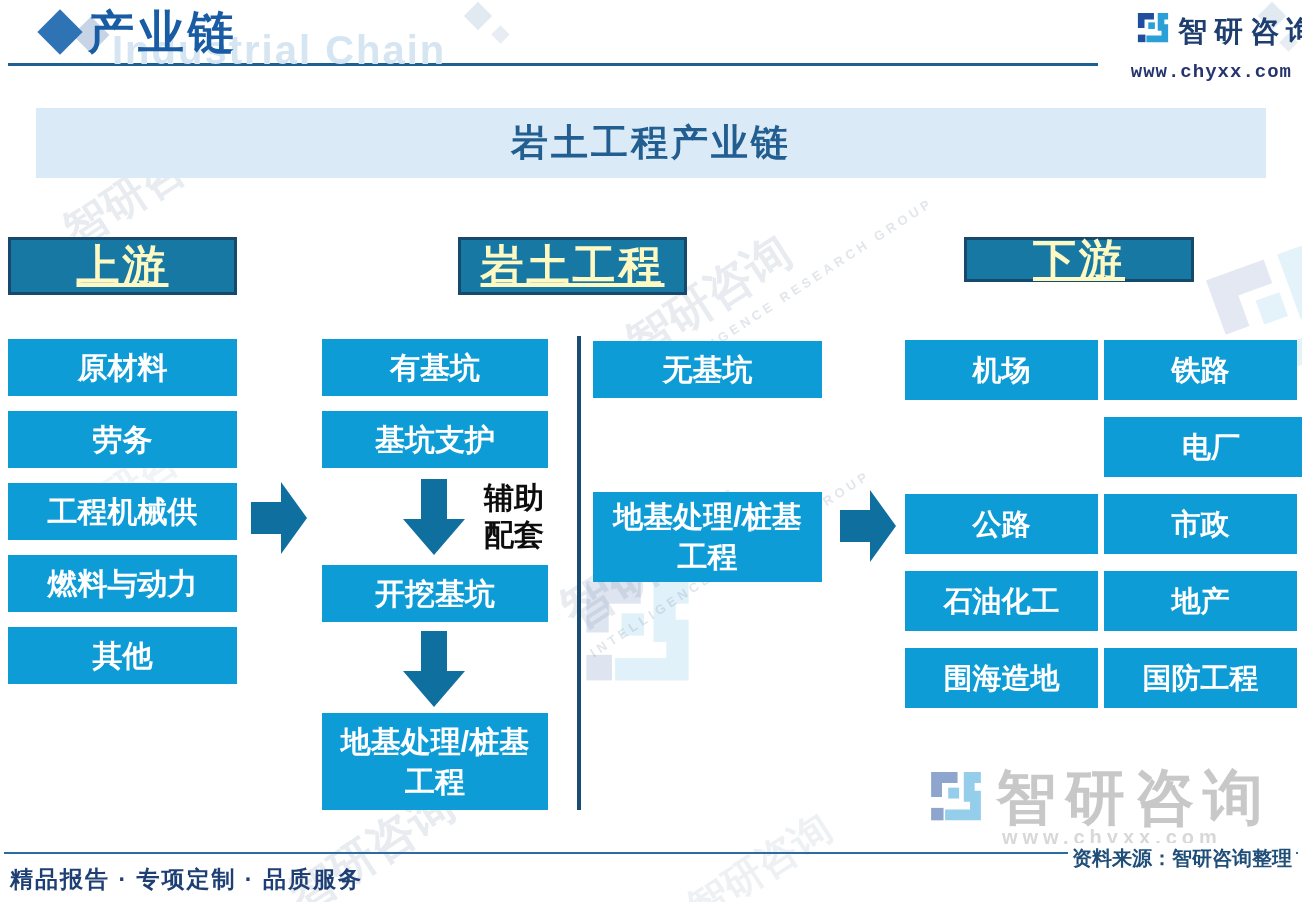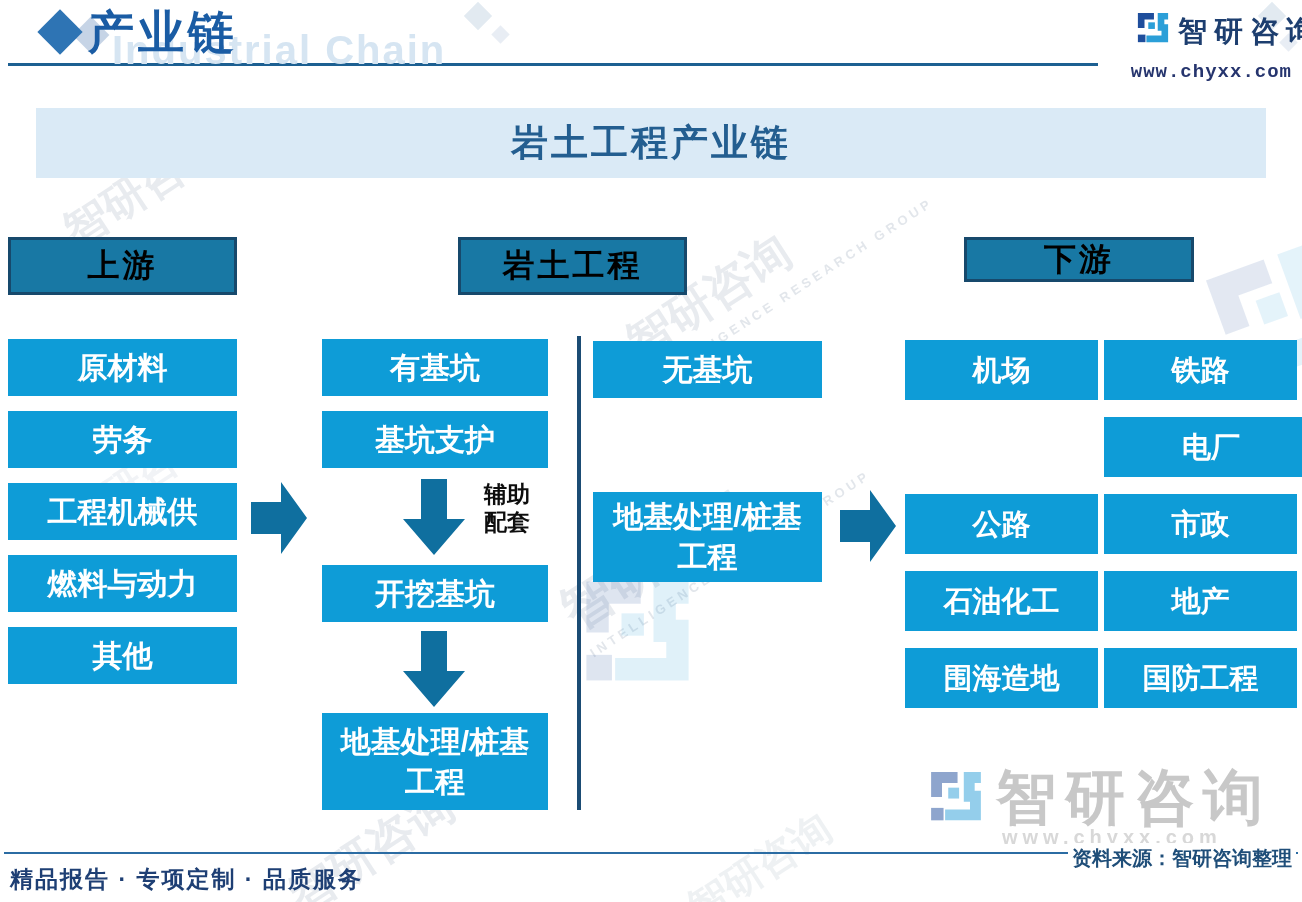--- a/index.html
+++ b/index.html
@@ -21,28 +21,28 @@
   .website { position:absolute; right:10px; top:61px; font-size:19px; font-weight:bold;
     color:#26356E; font-family:"Liberation Mono", monospace; letter-spacing:1px; }
 
   
   .title-banner { position:absolute; left:36px; top:108px; width:1230px; height:70px;
     background:#DAEAF6; color:#235E90; font-size:37px; font-weight:bold; letter-spacing:3px;
     display:flex; align-items:center; justify-content:center; z-index:2; }
 
   
   .hdr { position:absolute; background:#1878A4; border:3px solid #17496C; box-sizing:border-box;
-    color:#000000; font-weight:bold; font-size:32px; letter-spacing:3px;
-    display:flex; align-items:center; justify-content:center; z-index:2; }
+    color:#fef9c3; font-weight:bold; font-size:43px; letter-spacing:3px;
+    display:flex; align-items:center; justify-content:center; z-index:2;text-decoration:underline; }
   .item { position:absolute; background:#0E9CD7; color:#ffffff; font-weight:bold; font-size:30px;
     display:flex; align-items:center; justify-content:center; text-align:center;
     line-height:1.32; padding:0 10px; box-sizing:border-box; z-index:2; }
   .item.small { font-size:29px; }
   .divider { position:absolute; left:577px; top:336px; width:4px; height:474px; background:#1B4C74; z-index:2; }
-  .annotation { position:absolute; left:484px; top:480px; font-size:23px; font-weight:900;
+  .annotation { position:absolute; left:484px; top:480px; font-size:30px; font-weight:900;
     color:#0d0d0d; line-height:1.22; white-space:pre-line; z-index:3; }
   .arrow { position:absolute; z-index:2; }
 
   
   .footer-rule { position:absolute; left:4px; top:852px; width:1294px; height:2px; background:#2B6CA3; z-index:2; }
   .tagline { position:absolute; left:10px; top:864px; font-size:23px; font-weight:bold;
     color:#1E3F74; letter-spacing:2px; z-index:3; }
   .source { position:absolute; right:6px; top:843px; font-size:20px; font-weight:600;
     color:#1F4E79; background:#ffffff; padding:2px 4px; z-index:5; white-space:nowrap; }
 

